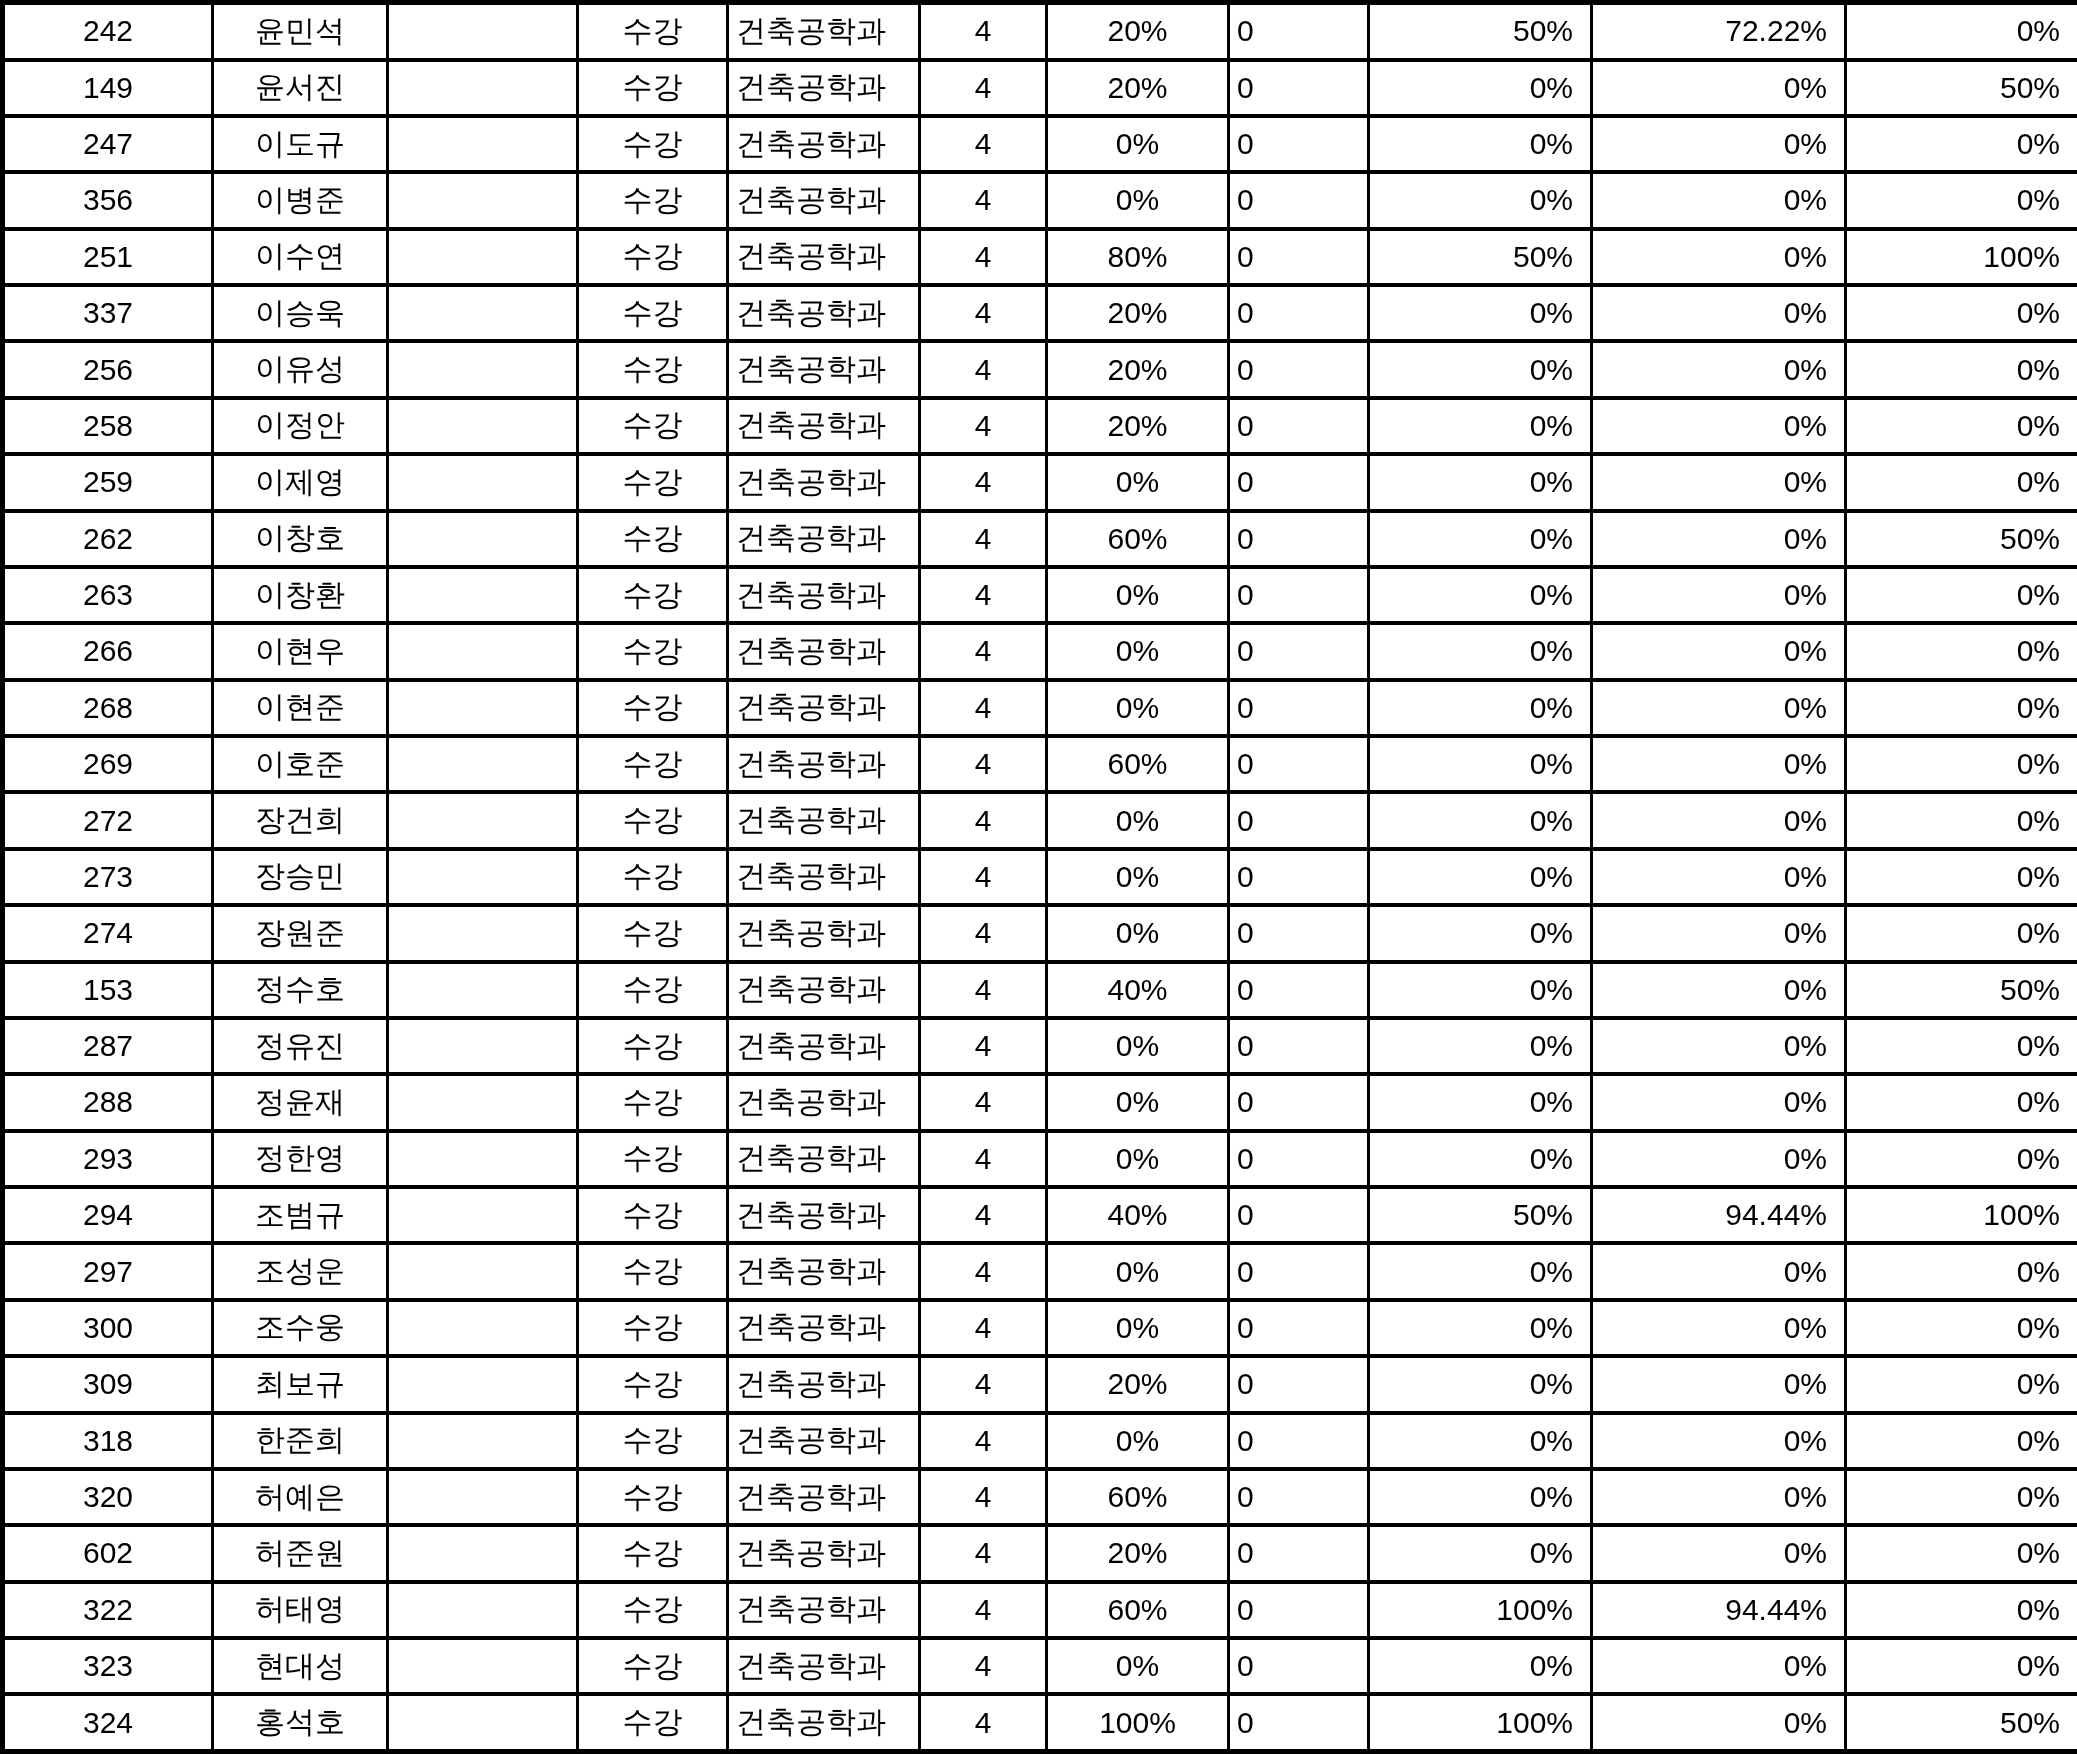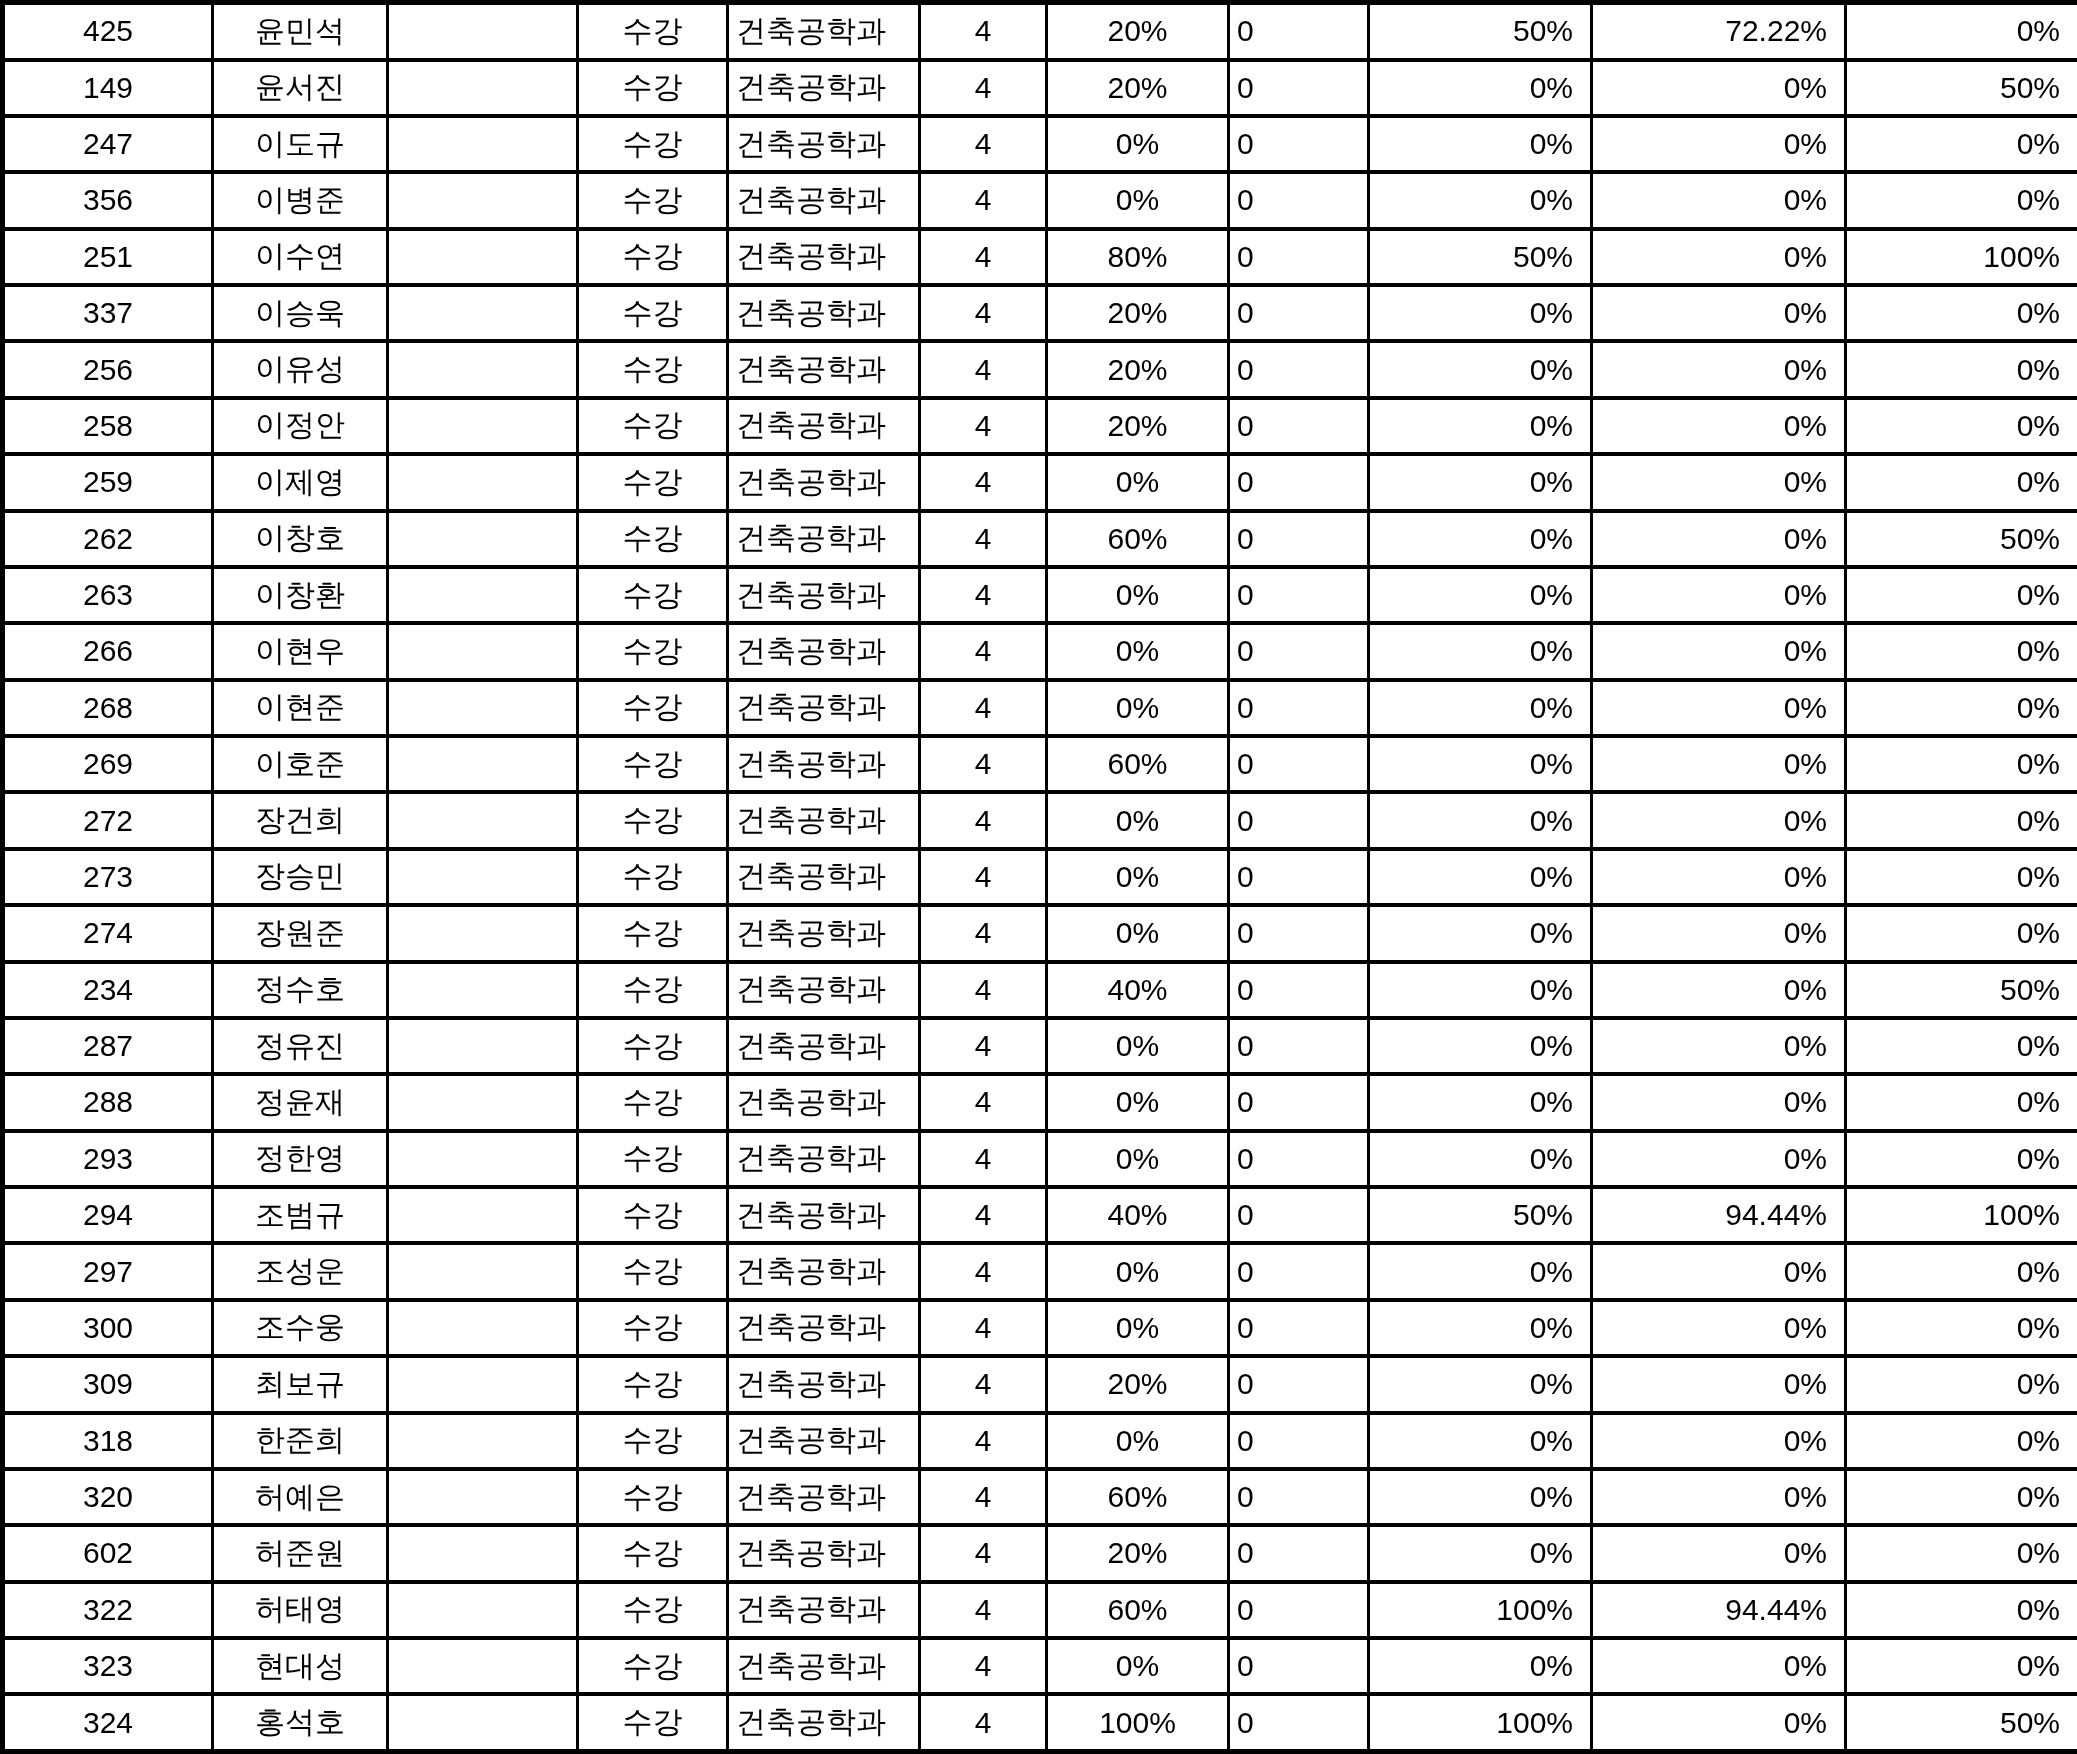--- a/index.html
+++ b/index.html
@@ -65,21 +65,21 @@
     <col style="width:192px">
     <col style="width:127px">
     <col style="width:182px">
     <col style="width:140px">
     <col style="width:223px">
     <col style="width:254px">
     <col style="width:234px">
   </colgroup>
   <tbody>
       <tr>
-        <td>425</td>
+        <td>242</td>
         <td>윤민석</td>
         <td></td>
         <td>수강</td>
         <td>건축공학과</td>
         <td>4</td>
         <td>20%</td>
         <td>0</td>
         <td>50%</td>
         <td>72.22%</td>
         <td>0%</td>
@@ -286,21 +286,21 @@
         <td>수강</td>
         <td>건축공학과</td>
         <td>4</td>
         <td>0%</td>
         <td>0</td>
         <td>0%</td>
         <td>0%</td>
         <td>0%</td>
       </tr>
       <tr>
-        <td>234</td>
+        <td>153</td>
         <td>정수호</td>
         <td></td>
         <td>수강</td>
         <td>건축공학과</td>
         <td>4</td>
         <td>40%</td>
         <td>0</td>
         <td>0%</td>
         <td>0%</td>
         <td>50%</td>

